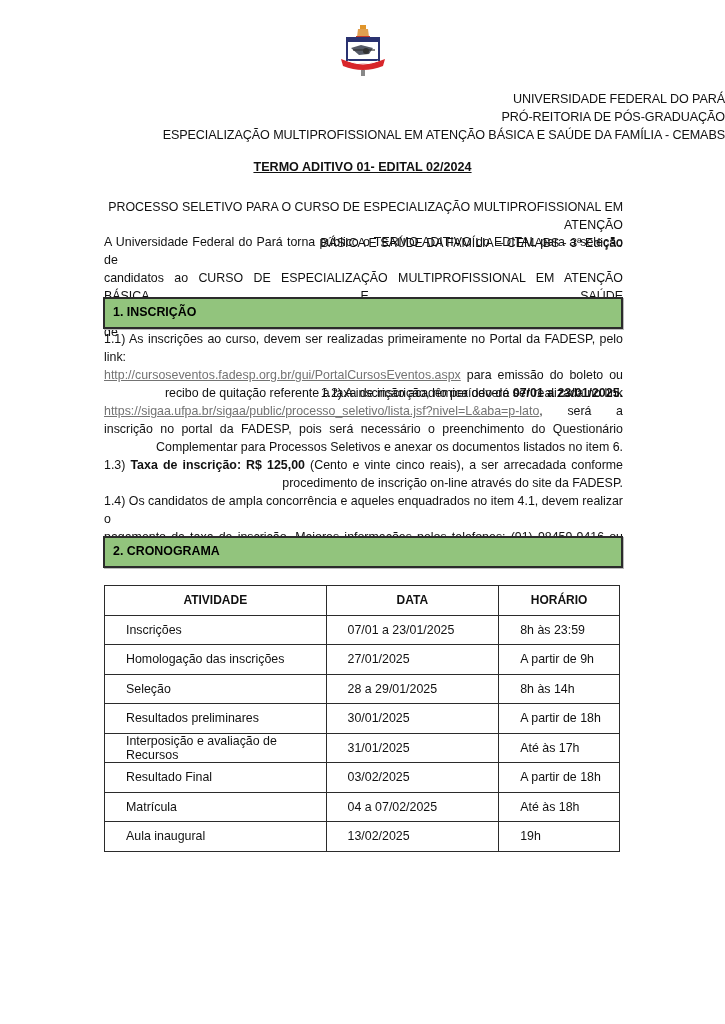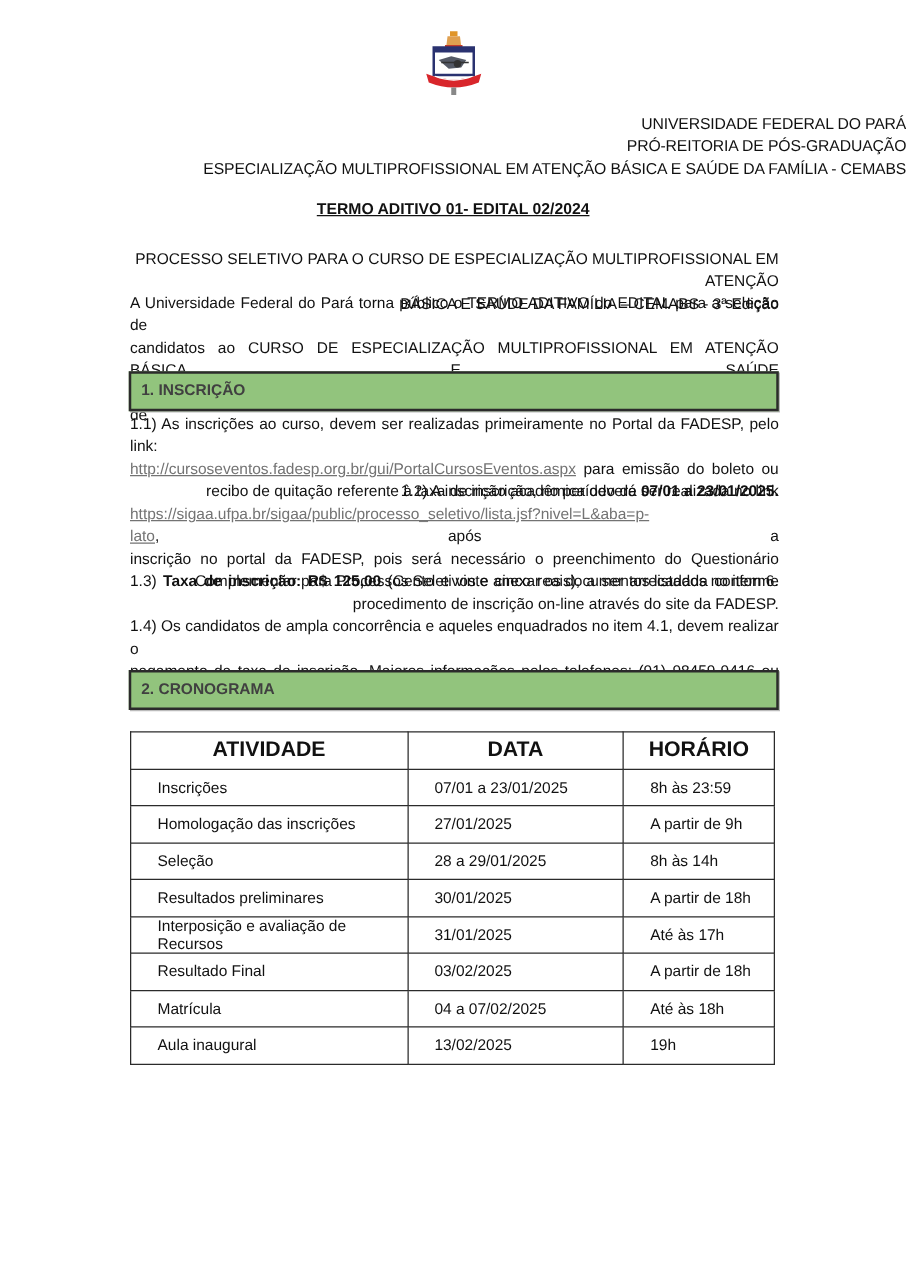--- a/index.html
+++ b/index.html
@@ -28,42 +28,42 @@
   .para.intro-b { top: 233px; text-align: justify; text-align-last: left; }
   .para .jl { display: block; text-align: justify; text-align-last: justify; }
   .para .ll { display: block; text-align: right; }
 
   .section-box {
     position: absolute; left: 103px; width: 516px; height: 28px;
     background: #92c47d; border: 2px solid #2b2b2b;
     box-shadow: 1px 1px 0 #bbbbbb;
   }
   .section-box span {
-    position: absolute; left: 8px; top: 6px; font-size: 12.4px; font-weight: bold; color: #404040;
+    position: absolute; left: 8px; top: 6px; font-size: 12.4px; font-weight: bold; color: #000000;
   }
   .sec1 { top: 297px; }
   .sec2 { top: 536px; }
 
   .p11 { top: 330px; }
   .p12 { top: 384px; }
   .p13 { top: 456px; }
   .p14 { top: 492px; }
 
   a.link { color: #737373; text-decoration: underline; }
 
   
   .table {
     position: absolute; left: 104px; top: 585px; width: 516px;
     border-collapse: collapse; font-size: 12.4px;
   }
   .table td, .table th {
     border: 1.5px solid #2b2b2b; height: 28.5px; padding: 0 0 0 21px; text-align: left;
     font-weight: normal; vertical-align: middle;
   }
-  .table th { text-align: center; font-weight: bold; padding: 0; font-size: 17px; }
+  .table th { text-align: center; font-weight: bold; padding: 0; font-size: 12px; }
   .table col.c1 { width: 222px; }
   .table col.c2 { width: 173px; }
   .table col.c3 { width: 121px; }
 </style>
 </head>
 <body>
 
 <div class="page">
 
   <svg class="logo" viewBox="0 0 48 54">
@@ -104,21 +104,21 @@
   </div>
 
   <div class="para p11">
     <span class="jl">1.1) As inscrições ao curso, devem ser realizadas primeiramente no Portal da FADESP, pelo link:</span>
     <span class="jl"><a class="link">http://cursoseventos.fadesp.org.br/gui/PortalCursosEventos.aspx</a><span> para emissão do boleto ou</span></span>
     <span class="ll"><span>recibo de quitação referente à taxa de inscrição, no período de </span><b>07/01 a 23/01/2025.</b></span>
   </div>
 
   <div class="para p12">
     <span class="ll">1.2) A inscrição acadêmica deverá ser realizada no link</span>
-    <span class="jl"><a class="link">https://sigaa.ufpa.br/sigaa/public/processo_seletivo/lista.jsf?nivel=L&amp;aba=p-lato</a><span style="white-space:pre">,       após       a</span></span>
+    <span class="jl"><a class="link">https://sigaa.ufpa.br/sigaa/public/processo_seletivo/lista.jsf?nivel=L&amp;aba=p-lato</a><span style="white-space:pre">,       será       a</span></span>
     <span class="jl">inscrição no portal da FADESP, pois será necessário o preenchimento do Questionário</span>
     <span class="ll">Complementar para Processos Seletivos e anexar os documentos listados no item 6.</span>
   </div>
 
   <div class="para p13">
     <span class="jl"><span style="white-space:pre">1.3) </span><b>Taxa de inscrição: R$ 125,00</b><span> (Cento e vinte cinco reais), a ser arrecadada conforme</span></span>
     <span class="ll">procedimento de inscrição on-line através do site da FADESP.</span>
   </div>
 
   <div class="para p14">

